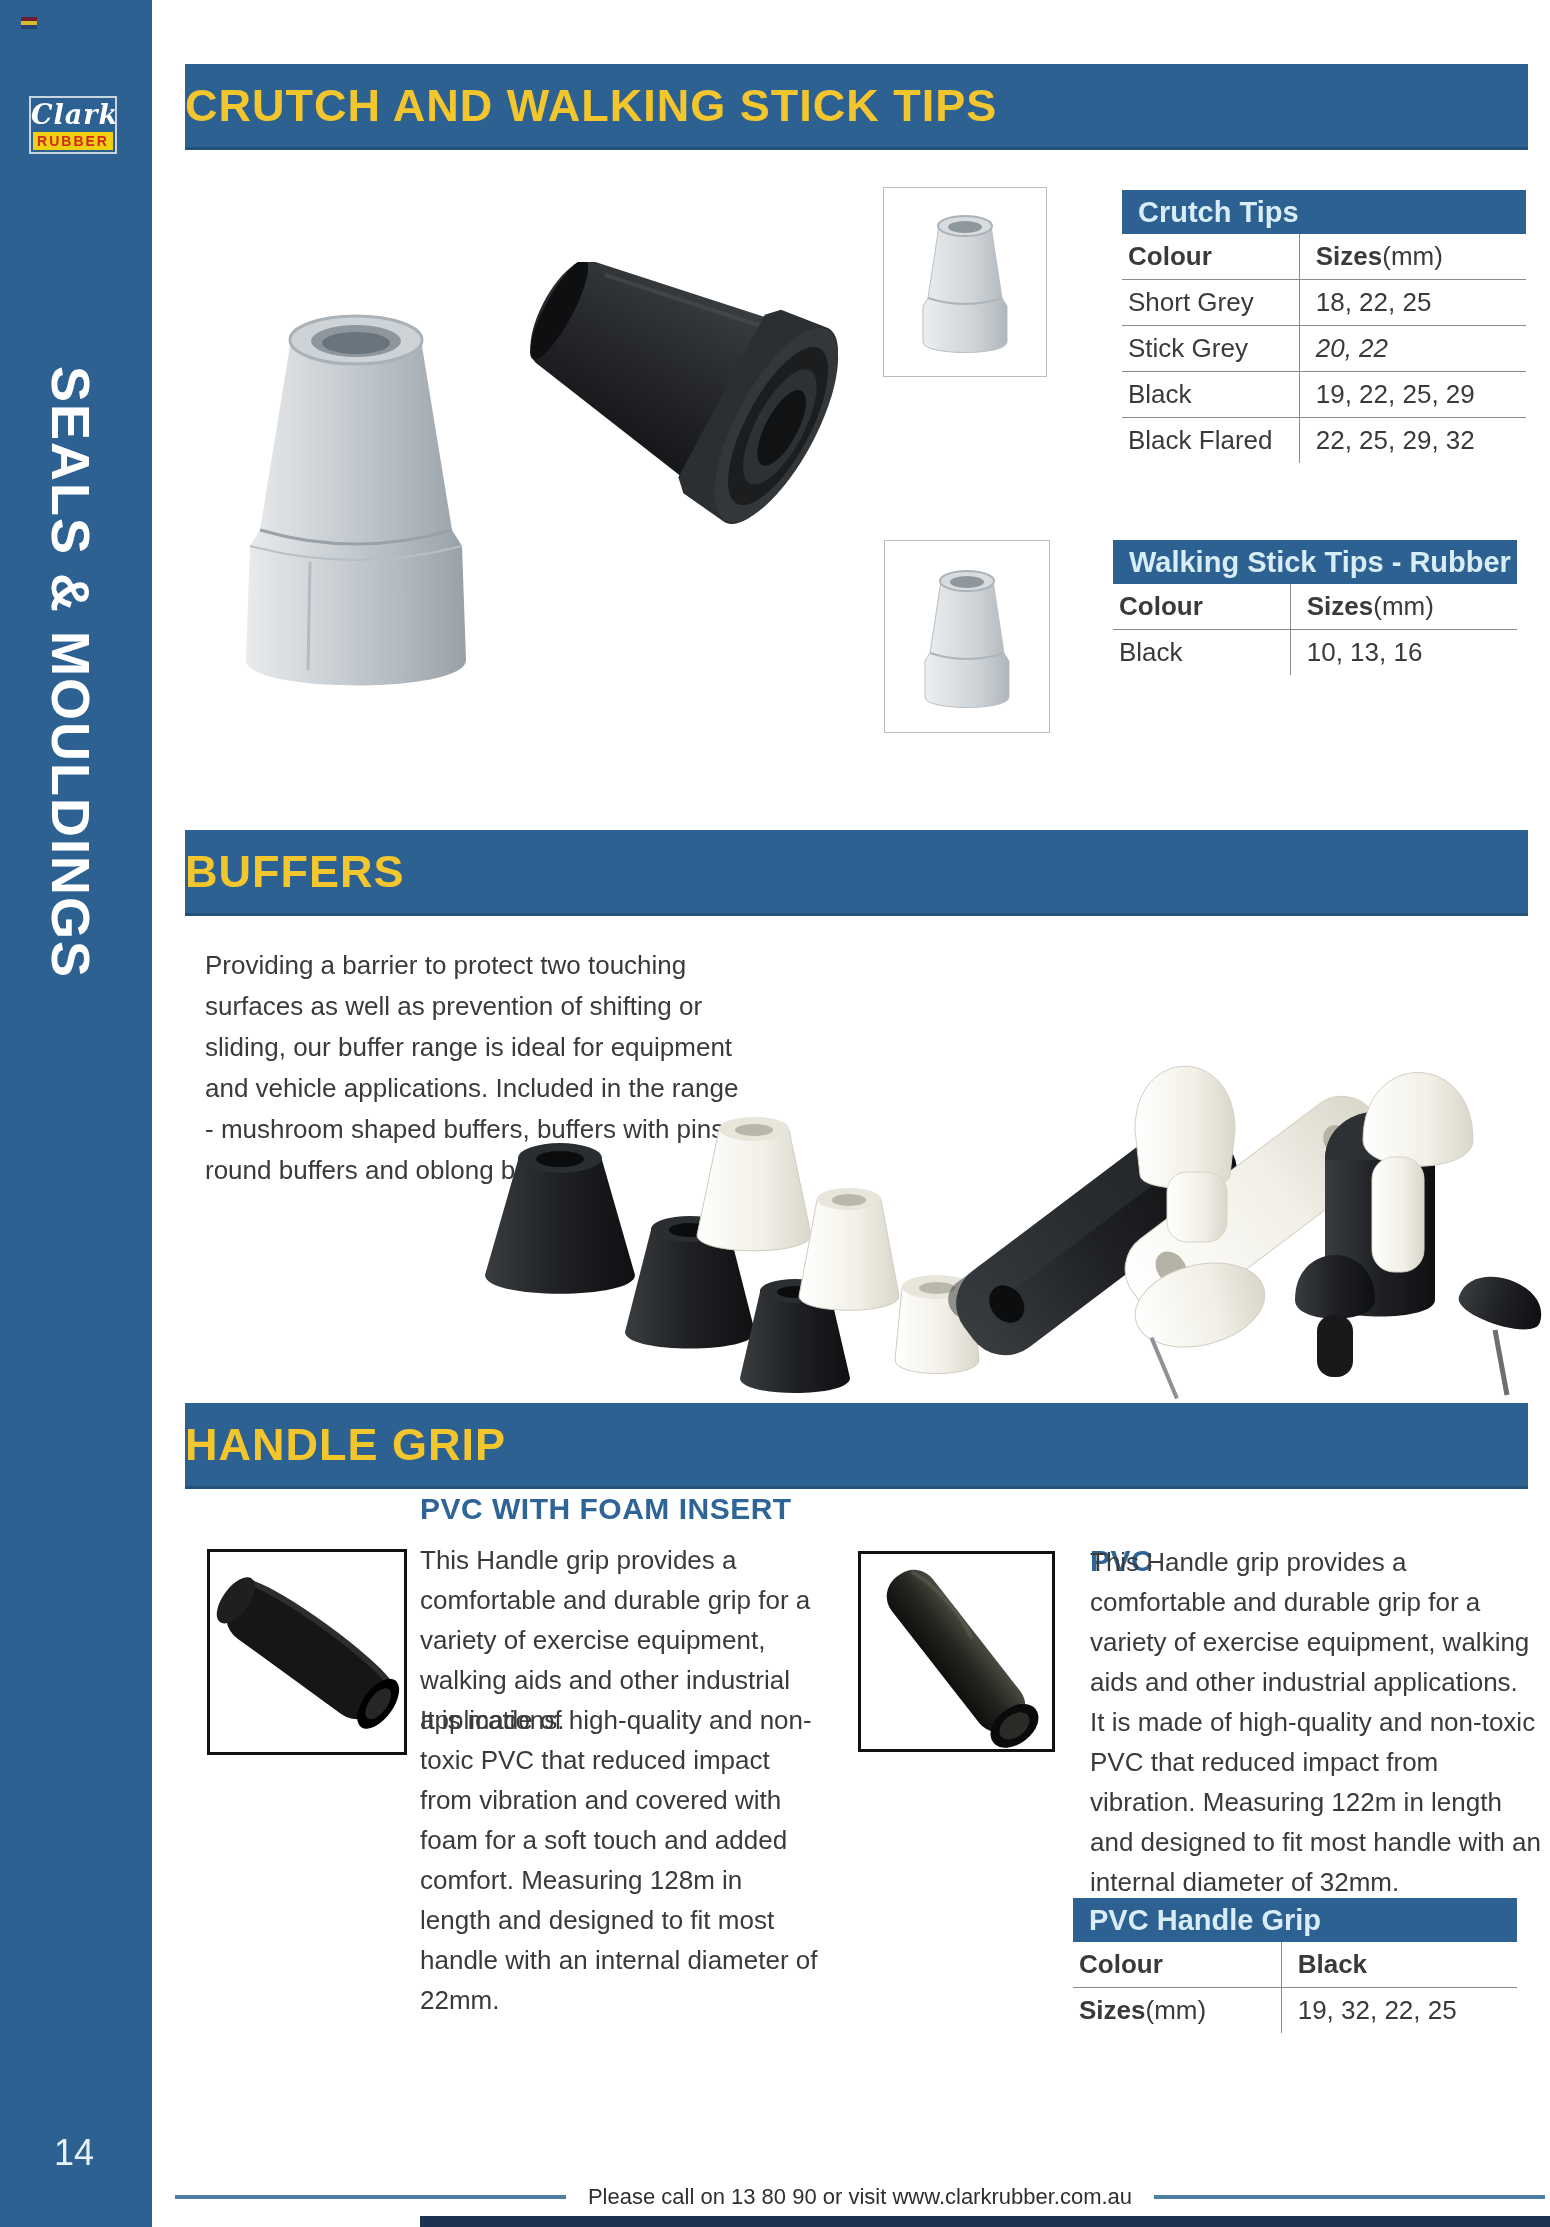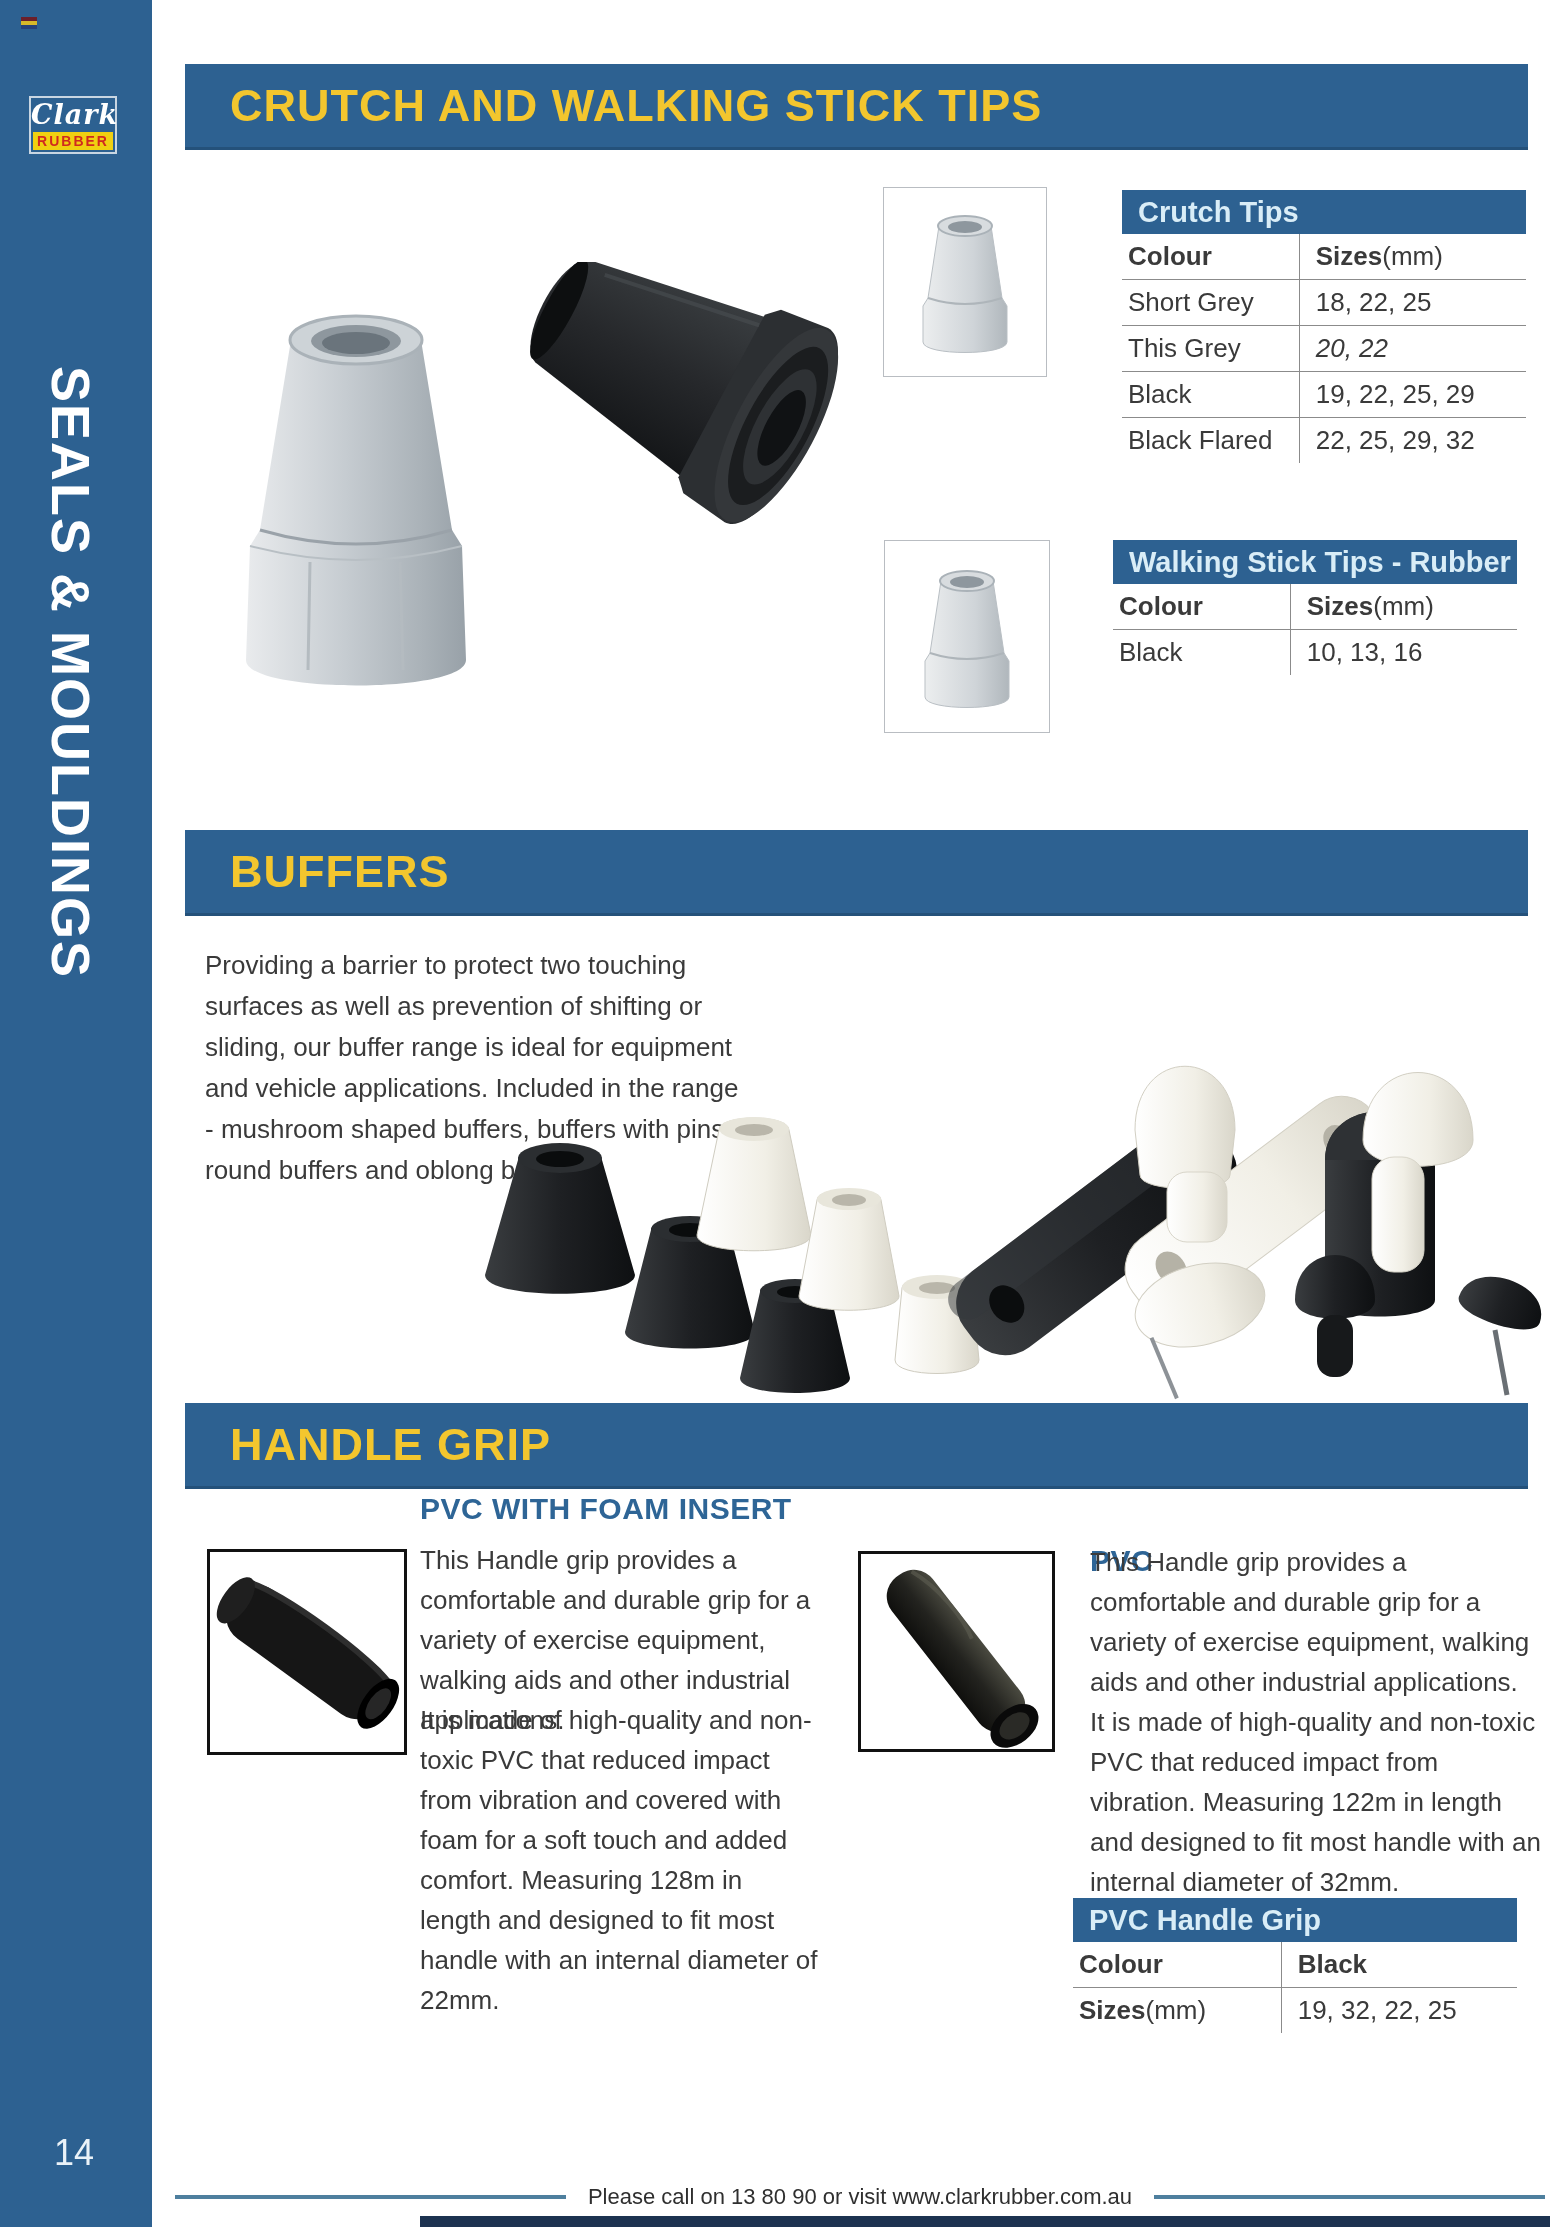--- a/index.html
+++ b/index.html
@@ -16,21 +16,21 @@
         font-style:italic;font-weight:bold;font-size:27px;line-height:34px;letter-spacing:1px;}
   #logo .rubber{display:block;margin:0 2px;background:#f0d011;color:#d0291f;text-align:center;
         font-weight:bold;font-size:14px;line-height:18px;letter-spacing:2px;}
   #vertical-title{left:40px;top:366px;writing-mode:vertical-rl;color:#ffffff;font-weight:800;
         font-size:54px;letter-spacing:2px;white-space:nowrap;}
   #page-number{left:54px;top:2132px;color:#eaf2f8;font-size:36px;}
 
   
   .section-bar{left:185px;width:1343px;height:86px;background:#2d6191;border-bottom:3px solid #24517a;
         box-sizing:border-box;display:flex;align-items:center;}
-  .section-bar span{color:#f3c62e;font-weight:800;font-size:45px;letter-spacing:1px;padding-left:45px;}
+  .section-bar span{color:#f3c62e;font-weight:800;font-size:45px;letter-spacing:1px;}
 
   .body-text{font-size:26px;line-height:41px;color:#3a3a3a;}
 
   
   .ptable{box-sizing:border-box;}
   .ptable-header{height:44px;background:#2d6191;display:flex;align-items:center;}
   .ptable-header span{color:#d9edf7;font-weight:bold;font-size:29px;padding-left:16px;white-space:nowrap;}
   .ptable-row{display:flex;height:45px;}
   .ptable-row + .ptable-row{border-top:1px solid #8b8b8b;}
   .ptable .cell{display:flex;align-items:center;font-size:26px;box-sizing:border-box;padding-left:6px;}
@@ -144,21 +144,21 @@
       <div class="cell c2" style="width:56%;">
           <span>Sizes</span>
           <span class="unit"> (mm)</span>
         </div>
     </div>
     <div class="ptable-row">
       <div class="cell c1" style="width:44%;">Short Grey</div>
       <div class="cell c2" style="width:56%;">18, 22, 25</div>
     </div>
     <div class="ptable-row">
-      <div class="cell c1" style="width:44%;">This Grey</div>
+      <div class="cell c1" style="width:44%;">Stick Grey</div>
       <div class="cell c2" style="width:56%;font-style:italic;">20, 22</div>
     </div>
     <div class="ptable-row">
       <div class="cell c1" style="width:44%;">Black</div>
       <div class="cell c2" style="width:56%;">19, 22, 25, 29</div>
     </div>
     <div class="ptable-row">
       <div class="cell c1" style="width:44%;">Black Flared</div>
       <div class="cell c2" style="width:56%;">22, 25, 29, 32</div>
     </div>

